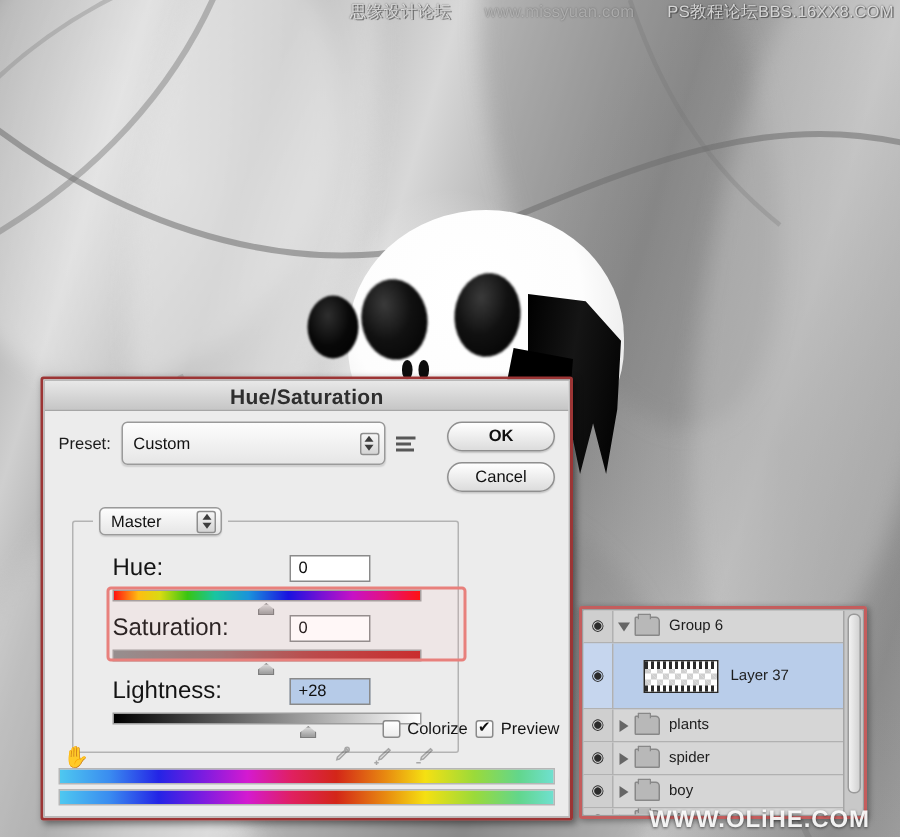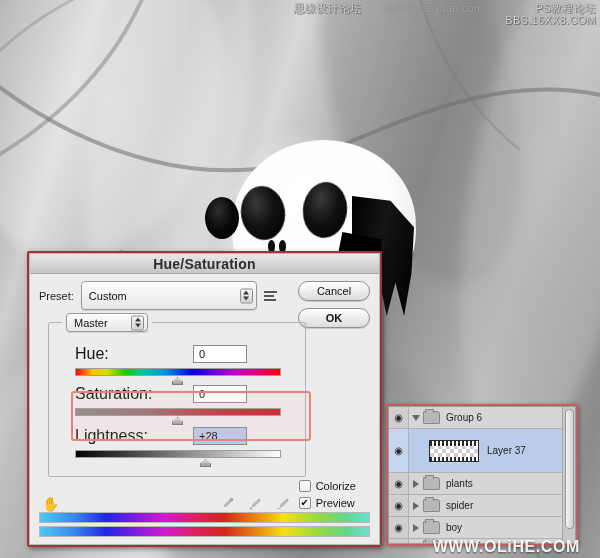--- a/index.html
+++ b/index.html
@@ -91,21 +91,21 @@
     pointer-events: none;
   }
   .wm-line {
     color: rgba(248,248,248,0.80);
     font-size: 11px;
     text-shadow: 0 0 1px rgba(40,40,40,0.85), 1px 1px 0 rgba(60,60,60,0.55);
     white-space: nowrap;
     letter-spacing: 0.3px;
   }
   .wm-row { display:flex; justify-content:flex-end; align-items:flex-start; gap:22px; }
-  .wm-col { display:flex; flex-direction:column; align-items:flex-end; }
+  .wm-col { display:flex; flex-direction:row; align-items:flex-end; }
   .wm-url {
     color: rgba(225,225,225,0.55);
     font-size: 11px; letter-spacing: 0.2px;
     text-shadow: 0 0 1px rgba(50,50,50,0.7);
     white-space: nowrap;
   }
   .wm-bottom {
     position: absolute; right: 20px; bottom: 2px;
     color: rgba(255,255,255,0.92);
     font-size: 16px; font-weight: bold; letter-spacing: 0.6px;
@@ -183,21 +183,21 @@
     border-radius: 10px;
     font-size: 11px; color: #101010;
     display: flex; align-items: center; justify-content: center;
     box-shadow: 0 1px 1px rgba(0,0,0,0.16);
     font-weight: bold;
   }
   .btn-cancel { font-weight: normal; }
 
   
   .group-box {
-    position: absolute; left: 18px; top: 48px;
+    position: absolute; left: 18px; top: 73px;
     width: 258px; height: 155px;
     border: 1px solid #b3b3b3;
     border-radius: 2px;
   }
   .group-legend {
     position: absolute; left: 13px; top: -10px;
     background: #ececec; padding: 0 4px;
   }
   .combo-master { width: 82px; height: 19px; }
 
@@ -252,21 +252,21 @@
   }
 
   
   .bottom-row {
     position: absolute; left: 0; right: 0; top: 218px;
     height: 34px;
   }
   .hand-icon { position: absolute; left: 12px; top: 4px; font-size: 14px; color:#303030; }
   .droppers { position: absolute; left: 190px; top: 5px; display: flex; gap: 14px; opacity: 0.42; }
   .dropper { width: 14px; height: 14px; position: relative; }
-  .checks { position: absolute; right: 23px; top: -12px; display: flex; flex-direction: column; gap: 5px; }
+  .checks { position: absolute; right: 6px; top: -12px; display: flex; gap: 5px; }
   .chk-row { display: flex; align-items: center; gap: 5px; font-size: 11px; color: #141414; }
   .chk-box {
     width: 12px; height: 12px;
     background: linear-gradient(#ffffff,#ececec);
     border: 1px solid #8a8a8a; border-radius: 2px;
     display: flex; align-items: center; justify-content: center;
     font-size: 10px; color: #101010; line-height: 1;
   }
 
   
@@ -438,22 +438,22 @@
             </span>
           </div>
           <span class="preset-menu-icon">
             <i class="pm-line pm-l1"></i>
               <i class="pm-line pm-l2"></i>
               <i class="pm-line pm-l3"></i>
           </span>
         </div>
 
         <div class="btn-col">
+          <div class="btn">OK</div>
           <div class="btn btn-cancel">Cancel</div>
-          <div class="btn">OK</div>
         </div>
 
         <div class="group-box">
           <div class="group-legend">
             <div class="combo combo-master">
               <span>Master</span>
               <span class="combo-arrows">
                 <i class="tri-up"></i>
                   <i class="tri-dn"></i>
               </span>

